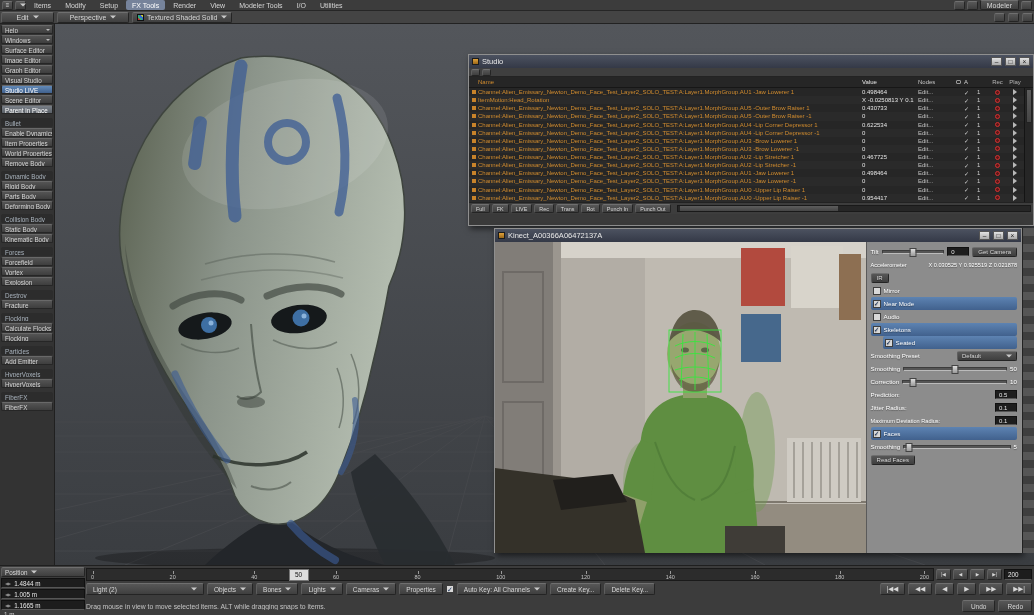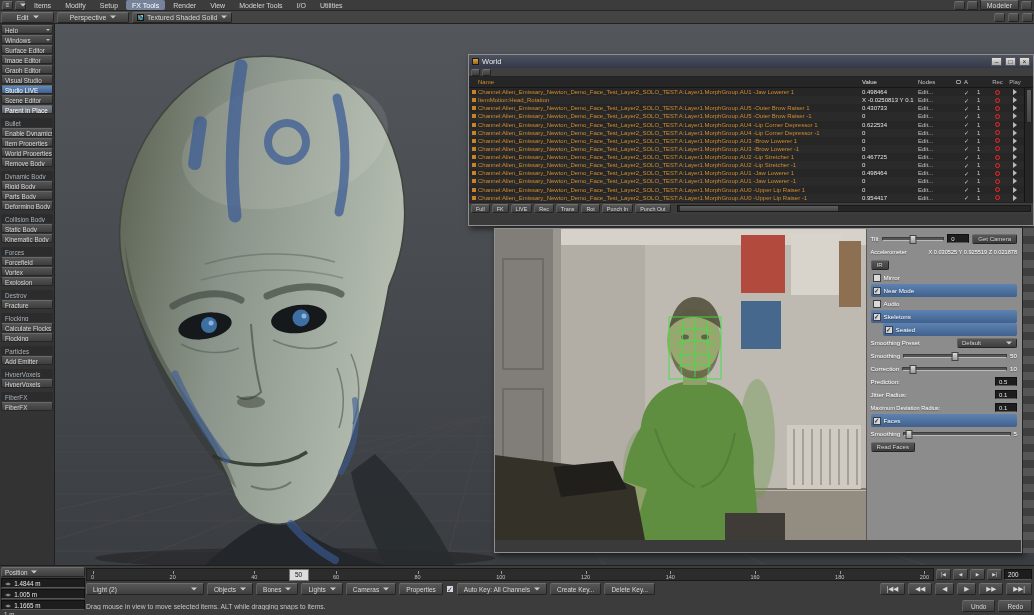--- a/index.html
+++ b/index.html
@@ -322,21 +322,21 @@
         <path d="M300,376 C304,402 298,428 286,448" stroke-width="6" opacity="0.8"></path>
         <path d="M236,500 C248,514 262,526 280,536" stroke-width="8" opacity="0.85"></path>
       </g>
     </g>
   </svg>
 </div>
 
 <div class="window studio">
   <div class="titlebar">
     <span class="wicon"></span>
-    <span class="wtitle">World</span>
+    <span class="wtitle">Studio</span>
     <span class="wbtn">–</span>
     <span class="wbtn">□</span>
     <span class="wbtn">×</span>
   </div>
   <div class="stoolbar">
     <span class="mini btn"></span>
     <span class="mini btn"></span>
   </div>
   <div class="ghead">
     <span class="c-icon"></span>
@@ -627,20 +627,27 @@
 
       <span class="sbtn btn">Punch Out</span>
 
     <span class="hsb">
         <i></i>
       </span>
   </div>
 </div>
 
 <div class="window kinect">
+  <div class="titlebar">
+    <span class="wicon"></span>
+    <span class="wtitle">Kinect_A00366A06472137A</span>
+    <span class="wbtn">–</span>
+    <span class="wbtn">□</span>
+    <span class="wbtn">×</span>
+  </div>
   <div class="kbody">
     <div class="kimage">
       <svg width="372" height="311" viewBox="0 0 372 311">
         <rect width="372" height="311" fill="#b2ada5"></rect>
         <rect x="150" width="222" height="262" fill="#bfbab1"></rect>
         <rect width="372" height="16" fill="#d6d2ca"></rect>
         <rect width="58" height="311" fill="#817d78"></rect>
         <rect x="58" width="8" height="311" fill="#9b968f"></rect>
         <rect x="8" y="30" width="40" height="110" fill="none" stroke="#6e6a66" stroke-width="2"></rect>
         <rect x="8" y="160" width="40" height="120" fill="none" stroke="#6e6a66" stroke-width="2"></rect>

